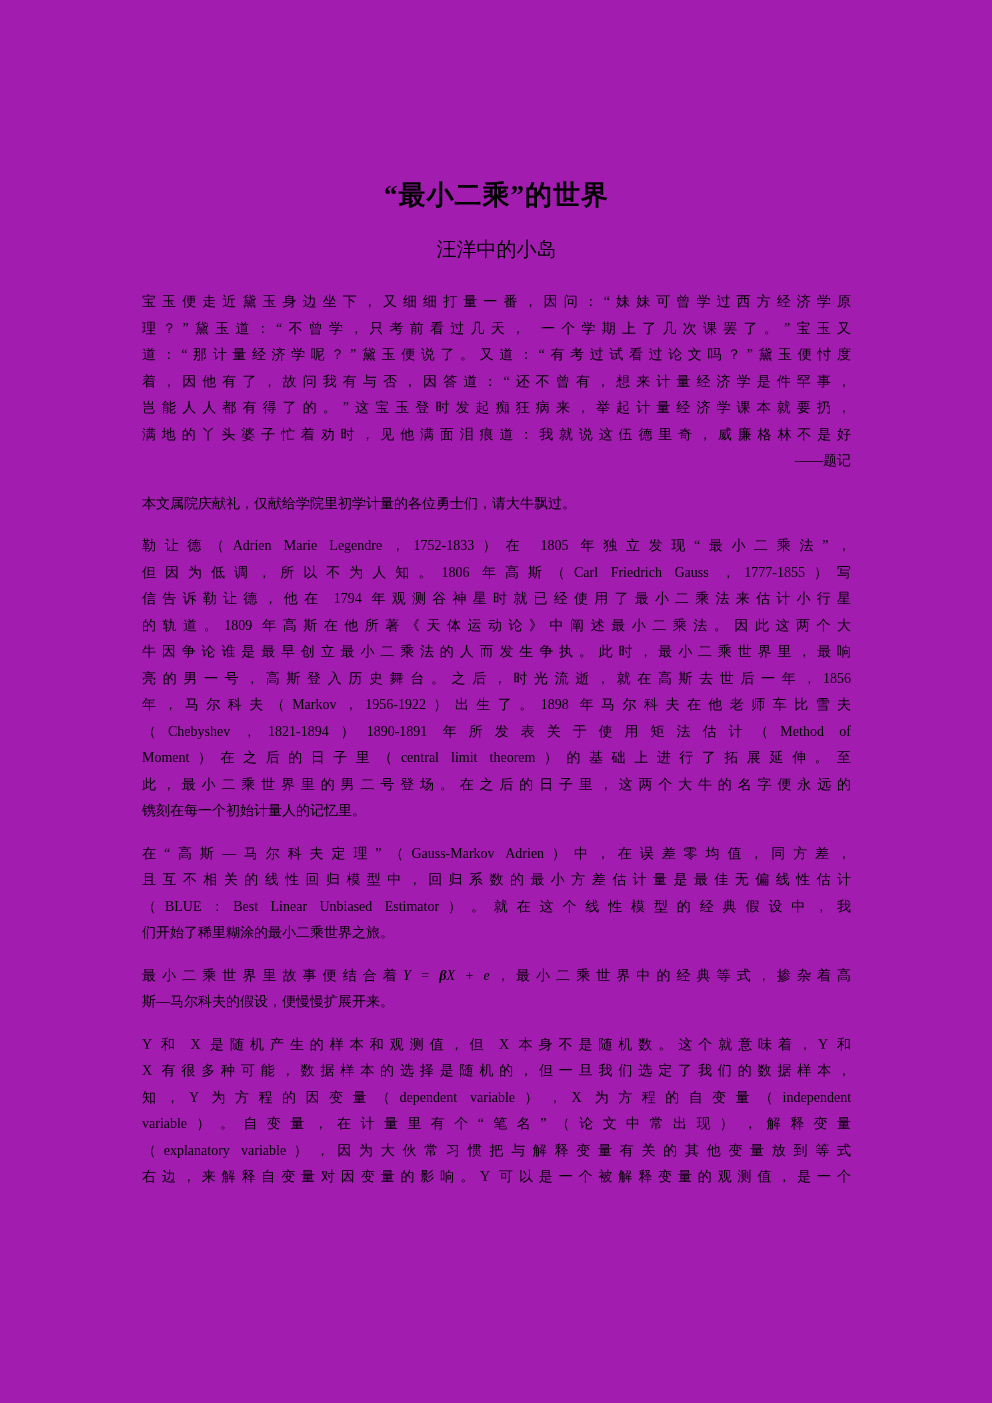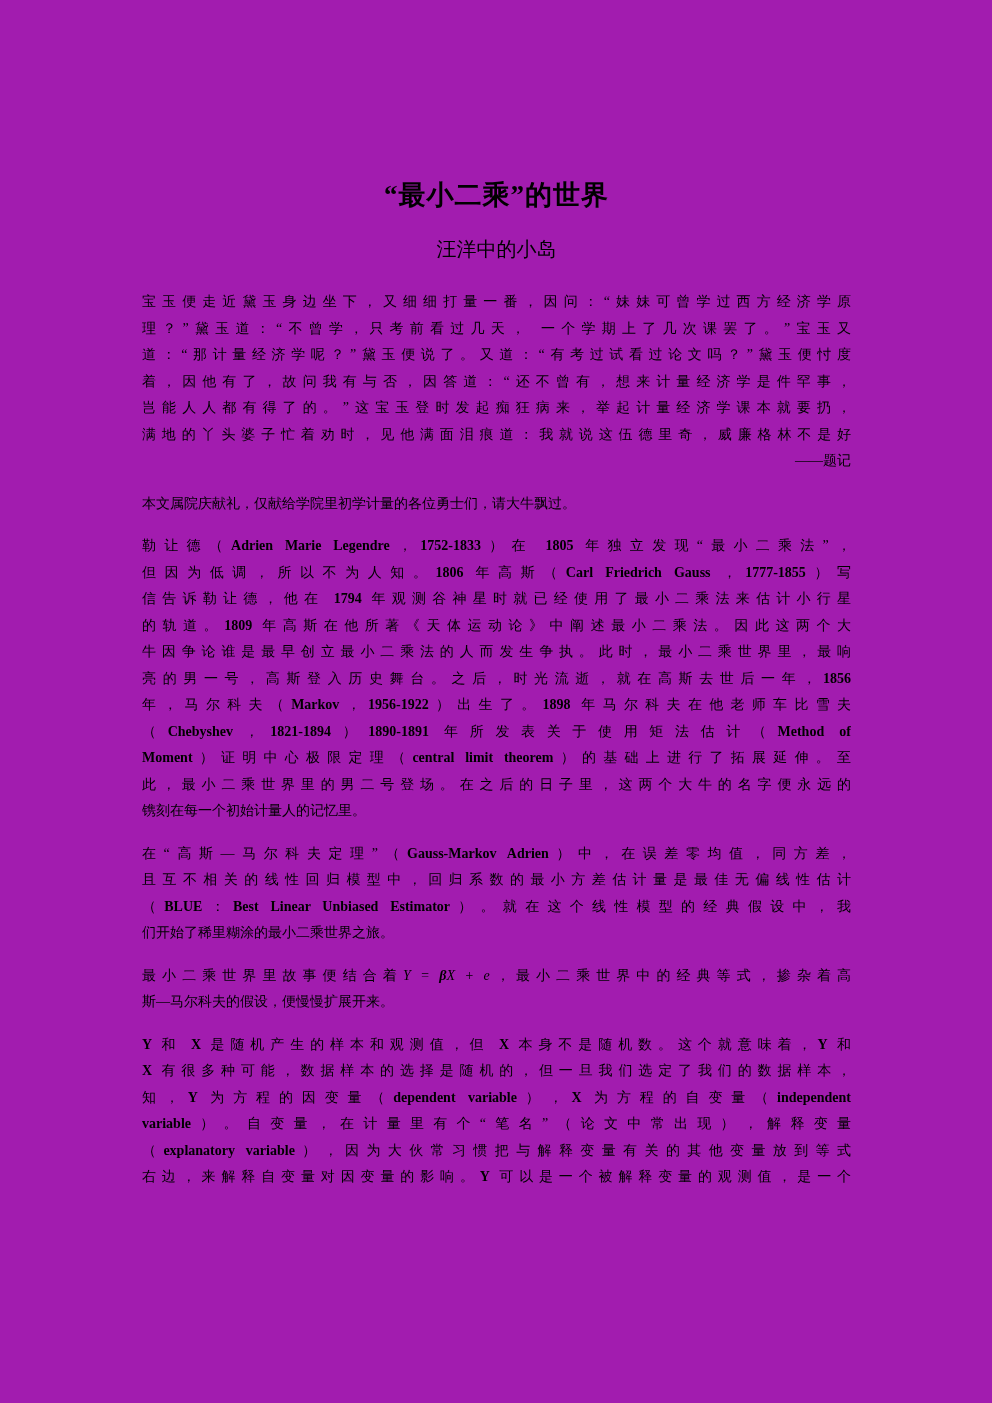--- a/index.html
+++ b/index.html
@@ -42,21 +42,21 @@
     line-height: 26.5px;
     height: 26.5px;
     overflow: hidden;
     text-align: justify;
     text-justify: inter-character;
     white-space: pre-wrap;
   }
   .line.fill { text-align-last: justify; }
   .line.left { text-align-last: auto; }
   .line.right { text-align: right; text-align-last: right; }
-  .seg-b { font-weight: 700; }
+  .seg-b { font-weight: 400; }
   .seg-i { font-style: italic; }
   .seg-bi { font-style: italic; font-weight: 700; }
 </style>
 </head>
 <body>
 
 <div class="page">
   <div class="content">
     <h1 class="doc-title">“最小二乘”的世界</h1>
     <div class="doc-subtitle">汪洋中的小岛</div>
@@ -75,21 +75,21 @@
         </div>
         <div class="para">
           <div class="line fill"><span>勒让德（</span><span class="seg-b">Adrien Marie Legendre</span><span>，</span><span class="seg-b">1752-1833</span><span>）在 </span><span class="seg-b">1805</span><span> 年独立发现“最小二乘法”，</span></div>
           <div class="line fill"><span>但因为低调，所以不为人知。</span><span class="seg-b">1806</span><span> 年高斯（</span><span class="seg-b">Carl Friedrich Gauss</span><span> ，</span><span class="seg-b">1777-1855</span><span>）写</span></div>
           <div class="line fill"><span>信告诉勒让德，他在 </span><span class="seg-b">1794</span><span> 年观测谷神星时就已经使用了最小二乘法来估计小行星</span></div>
           <div class="line fill"><span>的轨道。</span><span class="seg-b">1809</span><span> 年高斯在他所著《天体运动论》中阐述最小二乘法。因此这两个大</span></div>
           <div class="line fill"><span>牛因争论谁是最早创立最小二乘法的人而发生争执。此时，最小二乘世界里，最响</span></div>
           <div class="line fill"><span>亮的男一号，高斯登入历史舞台。之后，时光流逝，就在高斯去世后一年，</span><span class="seg-b">1856</span></div>
           <div class="line fill"><span>年，马尔科夫（</span><span class="seg-b">Markov</span><span>，</span><span class="seg-b">1956-1922</span><span>）出生了。</span><span class="seg-b">1898</span><span> 年马尔科夫在他老师车比雪夫</span></div>
           <div class="line fill"><span>（</span><span class="seg-b">Chebyshev</span><span>，</span><span class="seg-b">1821-1894</span><span>）</span><span class="seg-b">1890-1891</span><span> 年所发表关于使用矩法估计（</span><span class="seg-b">Method of</span></div>
-          <div class="line fill"><span class="seg-b">Moment</span><span>）证明中心极限定理（</span><span class="seg-b">central limit theorem</span><span>）的基础上进行了拓展延伸。至</span></div>
+          <div class="line fill"><span class="seg-b">Moment</span><span>）在之后的日子里（</span><span class="seg-b">central limit theorem</span><span>）的基础上进行了拓展延伸。至</span></div>
           <div class="line fill"><span>此，最小二乘世界里的男二号登场。在之后的日子里，这两个大牛的名字便永远的</span></div>
           <div class="line left"><span>镌刻在每一个初始计量人的记忆里。</span></div>
         </div>
         <div class="para">
           <div class="line fill"><span>在“高斯—马尔科夫定理”（</span><span class="seg-b">Gauss-Markov Adrien</span><span>）中，在误差零均值，同方差，</span></div>
           <div class="line fill"><span>且互不相关的线性回归模型中，回归系数的最小方差估计量是最佳无偏线性估计</span></div>
           <div class="line fill"><span>（</span><span class="seg-b">BLUE</span><span>：</span><span class="seg-b">Best Linear Unbiased Estimator</span><span>）。就在这个线性模型的经典假设中，我</span></div>
           <div class="line left"><span>们开始了稀里糊涂的最小二乘世界之旅。</span></div>
         </div>
         <div class="para">

